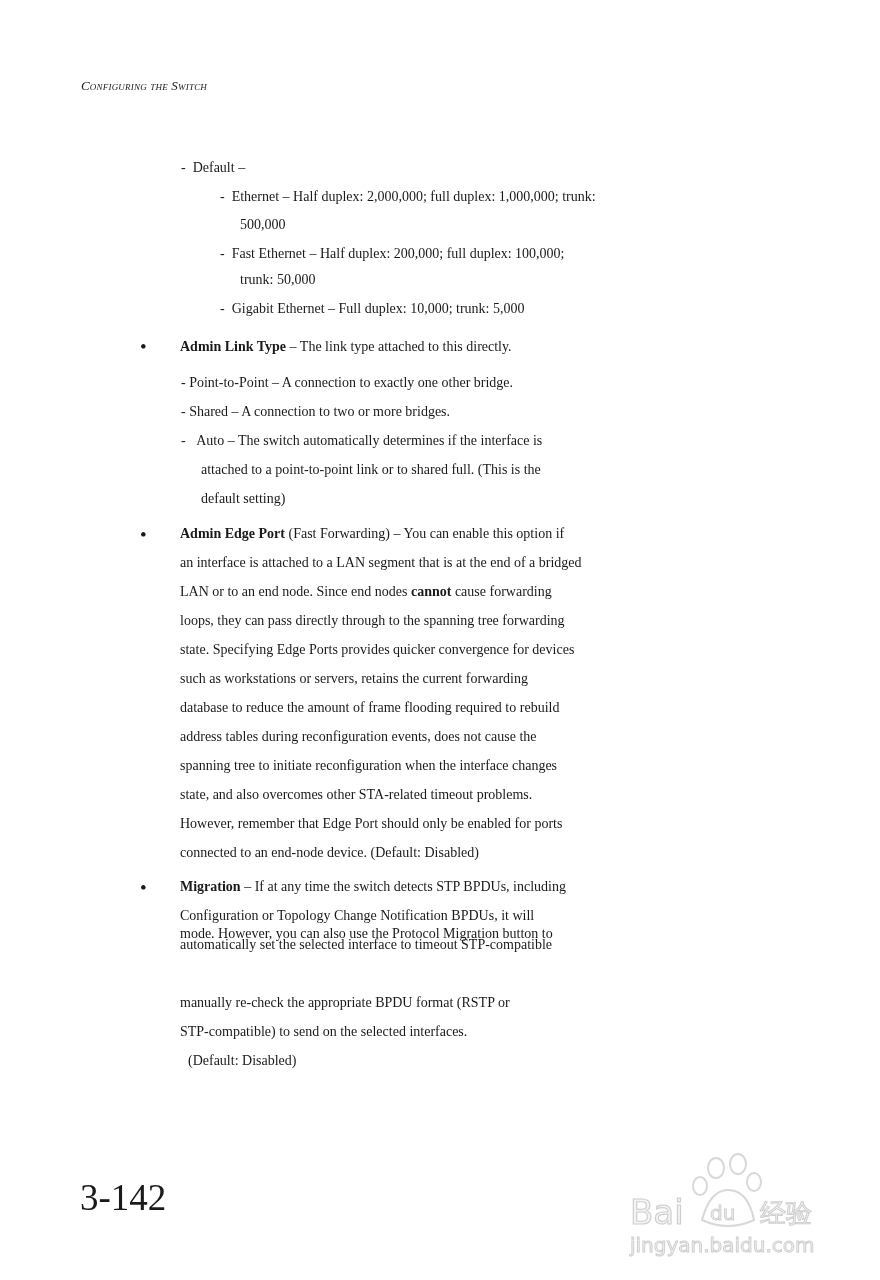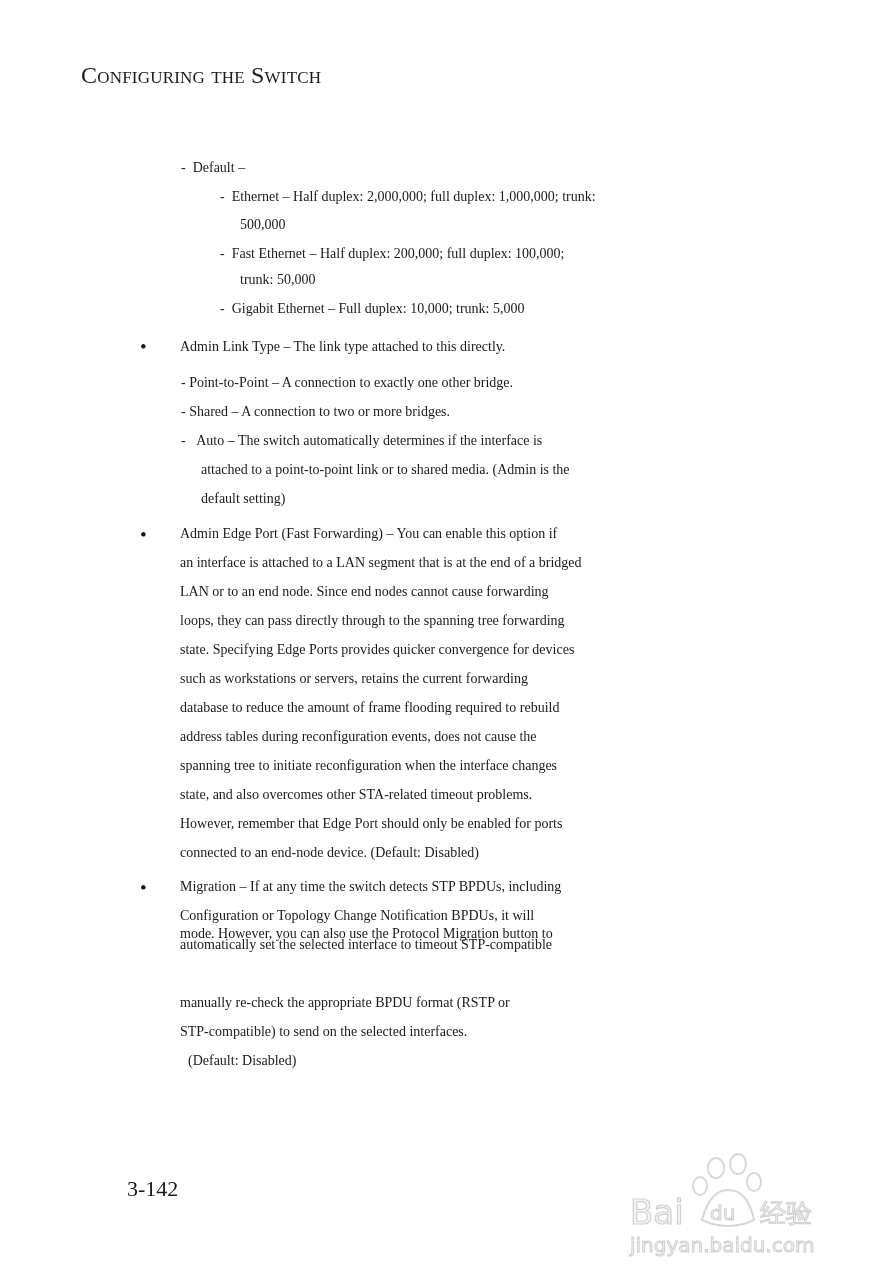--- a/index.html
+++ b/index.html
@@ -1,49 +1,49 @@
 <!DOCTYPE html>
 <html><head>
 <meta charset="utf-8">
 <style>
   html, body { margin: 0; padding: 0; }
   body {
     width: 880px; height: 1280px; background: #ffffff; position: relative; overflow: hidden;
     font-family: "Liberation Serif", "DejaVu Serif", serif; color: #1a1a1a;
   }
   .header {
-    position: absolute; left: 81px; top: 62px; font-size: 24px; 
+    position: absolute; left: 81px; top: 78px; font-size: 13px; font-style: italic;
     font-variant: small-caps; letter-spacing: 0.2px;
   }
   .content { position: absolute; left: 0; top: 0; width: 880px; }
   .line { position: absolute; font-size: 14px; line-height: 29px; white-space: nowrap; }
   .bullet { position: absolute; font-size: 19px; }
-  b { font-weight: normal; }
-  .pagenum { position: absolute; left: 80px; top: 1176px; font-size: 22px; margin-left: 47px; }
+  b { font-weight: bold; }
+  .pagenum { position: absolute; left: 80px; top: 1176px; font-size: 37px; }
   .watermark { position: absolute; left: 620px; top: 1150px; width: 220px; height: 120px; }
 </style>
 </head>
 <body>
 
 <div class="header">Configuring the Switch</div>
 
 <div class="content">
   <div class="line" style="left:181px;top:153px">-&nbsp;&nbsp;<span>Default –</span></div>
   <div class="line" style="left:220px;top:182px">-&nbsp;&nbsp;<span>Ethernet – Half duplex: 2,000,000; full duplex: 1,000,000; trunk:</span></div>
   <div class="line" style="left:240px;top:210px">500,000</div>
   <div class="line" style="left:220px;top:239px">-&nbsp;&nbsp;<span>Fast Ethernet – Half duplex: 200,000; full duplex: 100,000;</span></div>
   <div class="line" style="left:240px;top:265px">trunk: 50,000</div>
   <div class="line" style="left:220px;top:294px">-&nbsp;&nbsp;<span>Gigabit Ethernet – Full duplex: 10,000; trunk: 5,000</span></div>
 
   <div class="bullet" style="left:140px;top:336px">•</div>
   <div class="line" style="left:180px;top:332px"><b>Admin Link Type</b><span> – The link type attached to this directly.</span></div>
   <div class="line" style="left:181px;top:368px">-&nbsp;<span>Point-to-Point – A connection to exactly one other bridge.</span></div>
   <div class="line" style="left:181px;top:397px">-&nbsp;<span>Shared – A connection to two or more bridges.</span></div>
   <div class="line" style="left:181px;top:426px">-&nbsp;&nbsp;&nbsp;<span>Auto – The switch automatically determines if the interface is</span></div>
-  <div class="line" style="left:201px;top:455px">attached to a point-to-point link or to shared media. (Admin is the</div>
+  <div class="line" style="left:201px;top:455px">attached to a point-to-point link or to shared full. (This is the</div>
   <div class="line" style="left:201px;top:484px">default setting)</div>
 
   <div class="bullet" style="left:140px;top:524px">•</div>
   <div class="line" style="left:180px;top:519px"><b>Admin Edge Port</b><span> (Fast Forwarding) – You can enable this option if</span></div>
   <div class="line" style="left:180px;top:548px">an interface is attached to a LAN segment that is at the end of a bridged</div>
   <div class="line" style="left:180px;top:577px"><span>LAN or to an end node. Since end nodes </span><b>cannot</b><span> cause forwarding</span></div>
   <div class="line" style="left:180px;top:606px">loops, they can pass directly through to the spanning tree forwarding</div>
   <div class="line" style="left:180px;top:635px">state. Specifying Edge Ports provides quicker convergence for devices</div>
   <div class="line" style="left:180px;top:664px">such as workstations or servers, retains the current forwarding</div>
   <div class="line" style="left:180px;top:693px">database to reduce the amount of frame flooding required to rebuild</div>

